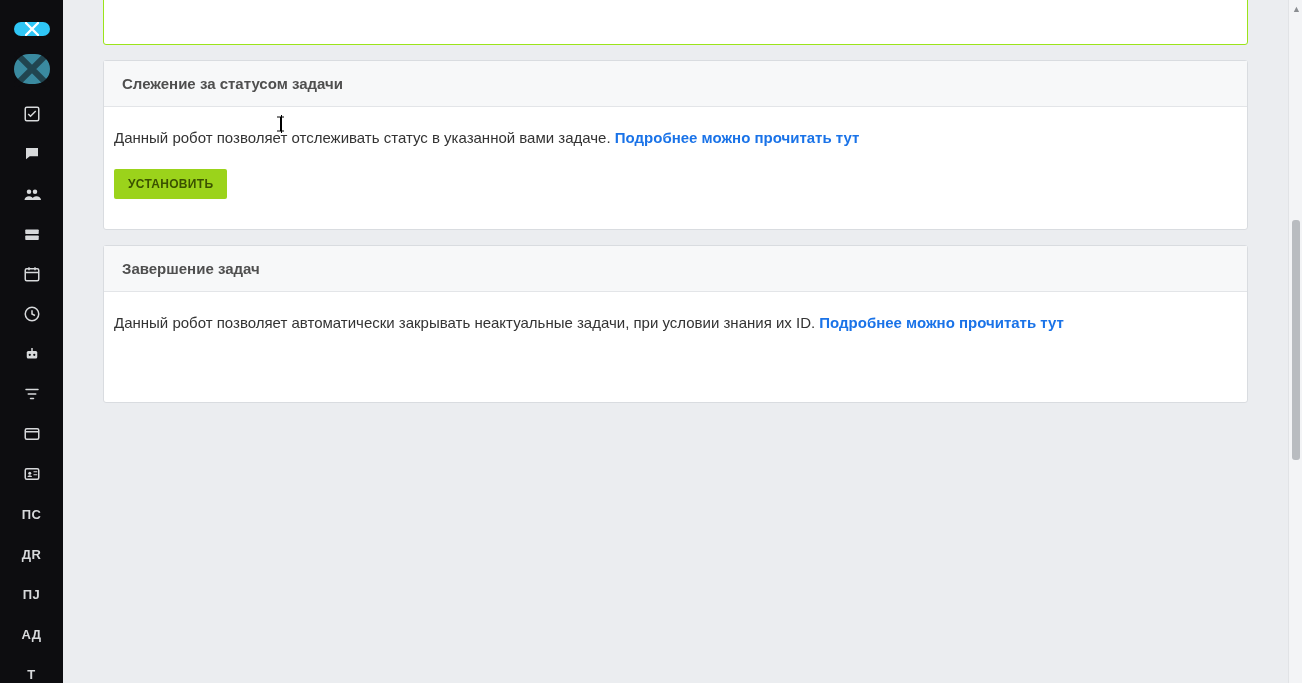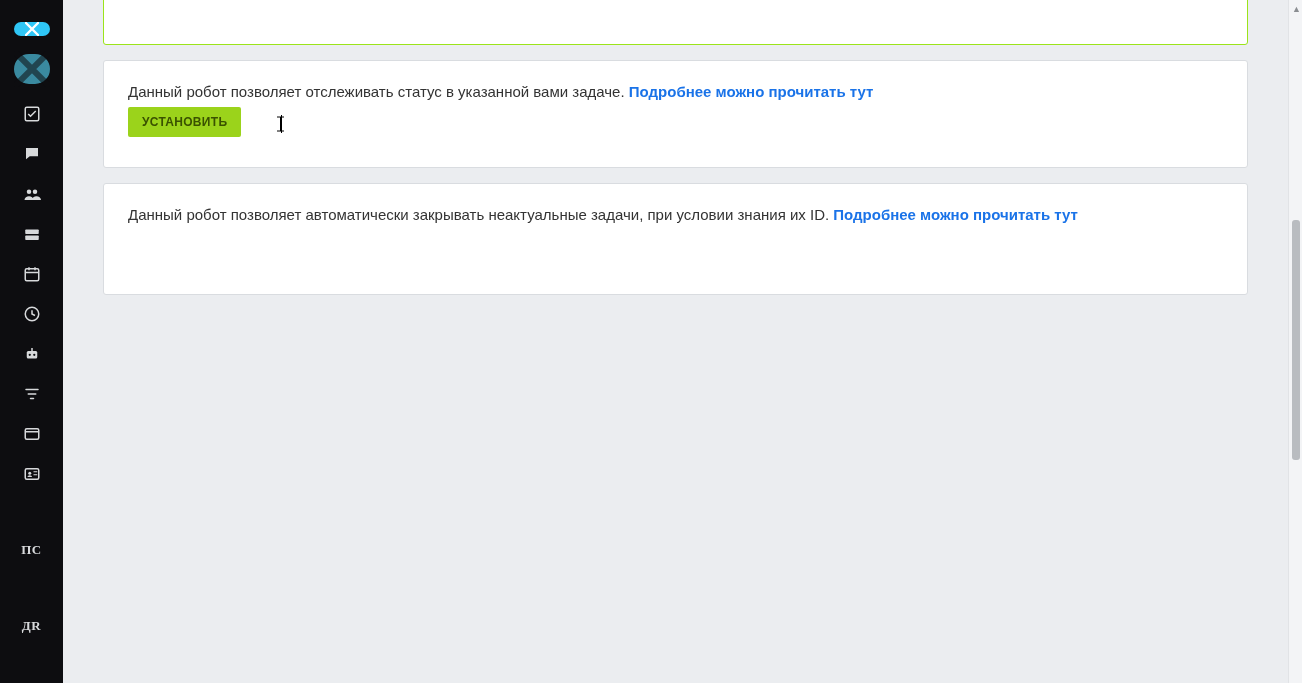--- a/index.html
+++ b/index.html
@@ -46,21 +46,21 @@
   .side-icon {
     width: 100%; height: 20px;
     display: flex; align-items: center; justify-content: center;
     color: #d7d9db;
     cursor: pointer;
     font-size: 13px;
     font-weight: bold;
     letter-spacing: .5px;
   }
   .side-icon svg { width: 18px; height: 18px; fill: #d7d9db; }
-  .side-icon.text { font-family: Liberation Serif, serif; margin-top: 36px; }
+  .side-icon.text { font-family: Liberation Sans, sans-serif; }
 
   
   .viewport {
     position: absolute;
     left: 63px; top: 0; right: 14px; bottom: 0;
     overflow: hidden;
     background: #ebedf0;
   }
   .content {
     padding: 0 40px 40px 40px;
@@ -79,36 +79,36 @@
   }
   .panel-header {
     padding: 14px 18px;
     font-size: 15px;
     font-weight: bold;
     color: #4f4f4f;
     background: #f7f8f9;
     border-bottom: 1px solid #e3e5e8;
   }
   .panel-body {
-    padding: 20px 18px 30px 24px;
+    padding: 20px 18px 30px 10px;
     font-size: 15px;
     color: #333;
     line-height: 1.45;
   }
   .panel-body.tall { min-height: 110px; }
   .panel-body .link {
     color: #1a73e8;
     font-weight: bold;
     text-decoration: none;
     cursor: pointer;
   }
 
   .install-btn {
     display: inline-block;
-    margin-top: 4px;
+    margin-top: 20px;
     padding: 8px 14px;
     background: #9bd31b;
     color: #3a5200;
     font-size: 12px;
     font-weight: bold;
     letter-spacing: .3px;
     border: none;
     border-radius: 2px;
     cursor: pointer;
   }
@@ -248,35 +248,37 @@
 </div>
 
 <div class="viewport">
   <div class="content">
 
     <div class="panel top-gap">
       <div class="panel-body"></div>
     </div>
 
     <div class="panel" style="position:relative">
+      <div class="panel-header">Слежение за статусом задачи</div>
       <div class="panel-body">
         <span>Данный робот позволяет отслеживать статус в указанной вами задаче. </span><a class="link">Подробнее можно прочитать тут</a>
         <br>
         <button class="install-btn">УСТАНОВИТЬ</button>
       </div>
 
       <div class="text-caret" style="left:171px; top:54px;">
         <svg viewBox="0 0 11 18" width="11" height="18">
           <path d="M5.5 2 V16 M2 2 H9 M2 16 H9" stroke="#000" stroke-width="1"></path>
         </svg>
       </div>
     </div>
 
 
 
     <div class="panel">
+      <div class="panel-header">Завершение задач</div>
       <div class="panel-body tall">
         <span>Данный робот позволяет автоматически закрывать неактуальные задачи, при условии знания их ID. </span><a class="link">Подробнее можно прочитать тут</a>
       </div>
     </div>
 
   </div>
 </div>
 
 </body></html>

